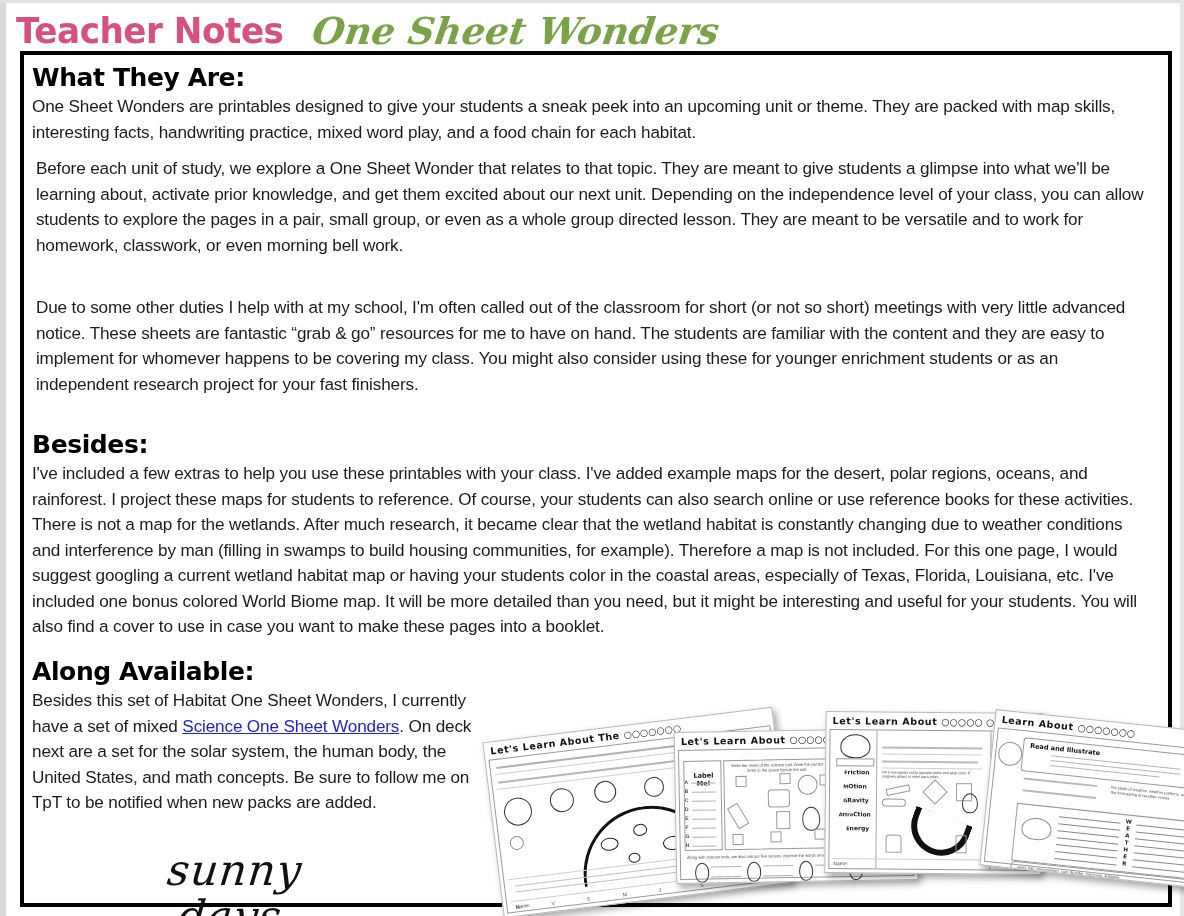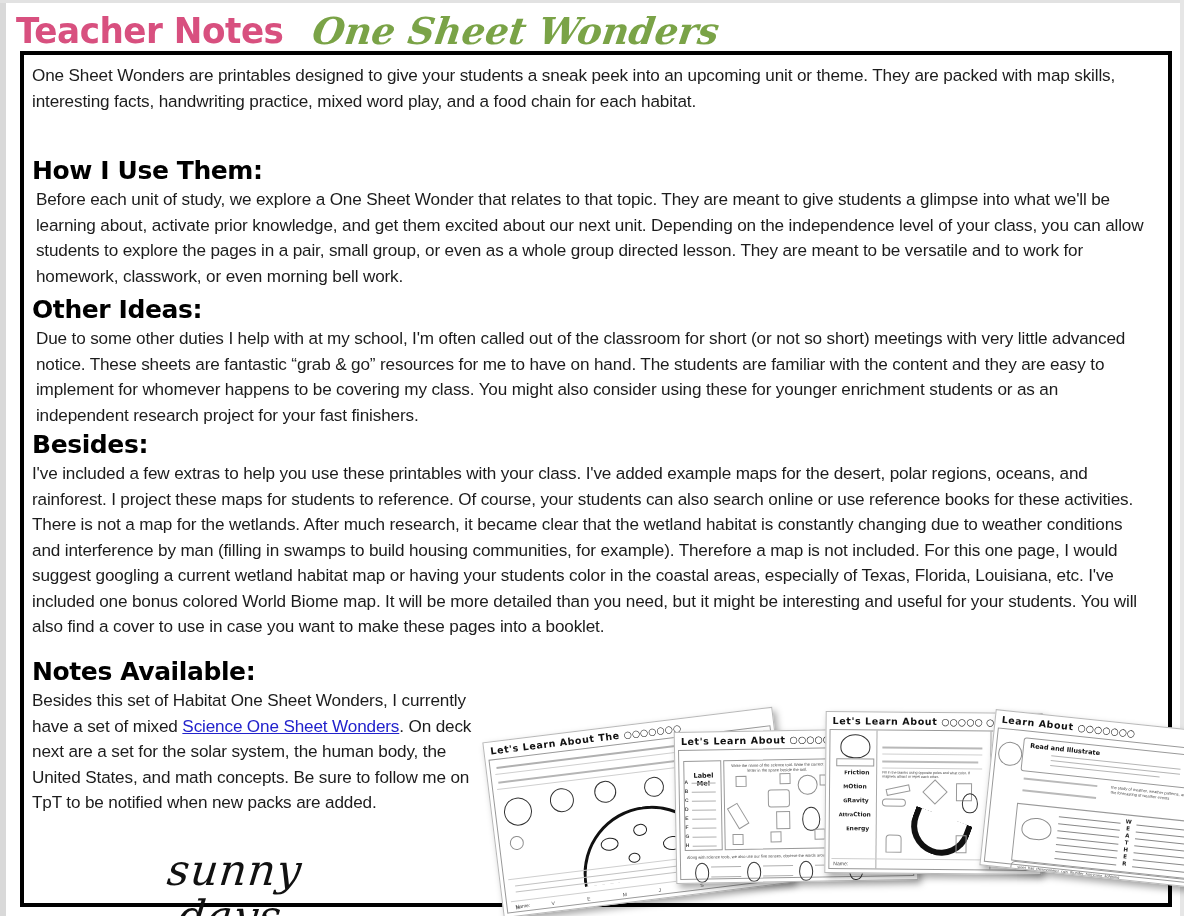--- a/index.html
+++ b/index.html
@@ -192,40 +192,39 @@
 
   <div class="header">
     <span class="title-main">Teacher Notes</span>
     <span class="title-script">One Sheet Wonders</span>
   </div>
 
   <div class="frame">
     <div class="content">
 
       <div class="sec sec-what">
+        <h2 class="section">What They Are:</h2>
         <p class="body">One Sheet Wonders are printables designed to give your students a sneak peek into an upcoming unit or theme. They are packed with map skills, interesting facts, handwriting practice, mixed word play, and a food chain for each habitat.</p>
       </div>
 
       <div class="sec sec-how">
-        <h2 class="section">How I Use Them:</h2>
         <p class="body">Before each unit of study, we explore a One Sheet Wonder that relates to that topic. They are meant to give students a glimpse into what we'll be learning about, activate prior knowledge, and get them excited about our next unit. Depending on the independence level of your class, you can allow students to explore the pages in a pair, small group, or even as a whole group directed lesson. They are meant to be versatile and to work for homework, classwork, or even morning bell work.</p>
       </div>
 
       <div class="sec sec-other">
-        <h2 class="section">Other Ideas:</h2>
         <p class="body">Due to some other duties I help with at my school, I'm often called out of the classroom for short (or not so short) meetings with very little advanced notice. These sheets are fantastic “grab &amp; go” resources for me to have on hand. The students are familiar with the content and they are easy to implement for whomever happens to be covering my class. You might also consider using these for younger enrichment students or as an independent research project for your fast finishers.</p>
       </div>
 
       <div class="sec sec-extras">
         <h2 class="section">Besides:</h2>
         <p class="body">I've included a few extras to help you use these printables with your class. I've added example maps for the desert, polar regions, oceans, and rainforest. I project these maps for students to reference. Of course, your students can also search online or use reference books for these activities. There is not a map for the wetlands. After much research, it became clear that the wetland habitat is constantly changing due to weather conditions and interference by man (filling in swamps to build housing communities, for example). Therefore a map is not included. For this one page, I would suggest googling a current wetland habitat map or having your students color in the coastal areas, especially of Texas, Florida, Louisiana, etc. I've included one bonus colored World Biome map. It will be more detailed than you need, but it might be interesting and useful for your students. You will also find a cover to use in case you want to make these pages into a booklet.</p>
       </div>
 
       <div class="sec sec-also">
-        <h2 class="section">Notes Available:</h2>
+        <h2 class="section">Along Available:</h2>
         <p class="body"><span>Besides this set of Habitat One Sheet Wonders, I currently have a set of mixed </span><a class="link" href="#">Science One Sheet Wonders</a><span>. On deck next are a set for the solar system, the human body, the United States, and math concepts. Be sure to follow me on TpT to be notified when new packs are added.</span></p>
       </div>
 
       <div class="logo">
         <div class="logo-script">sunny days</div>
         
         
       </div>
 
       <div class="sheets">

